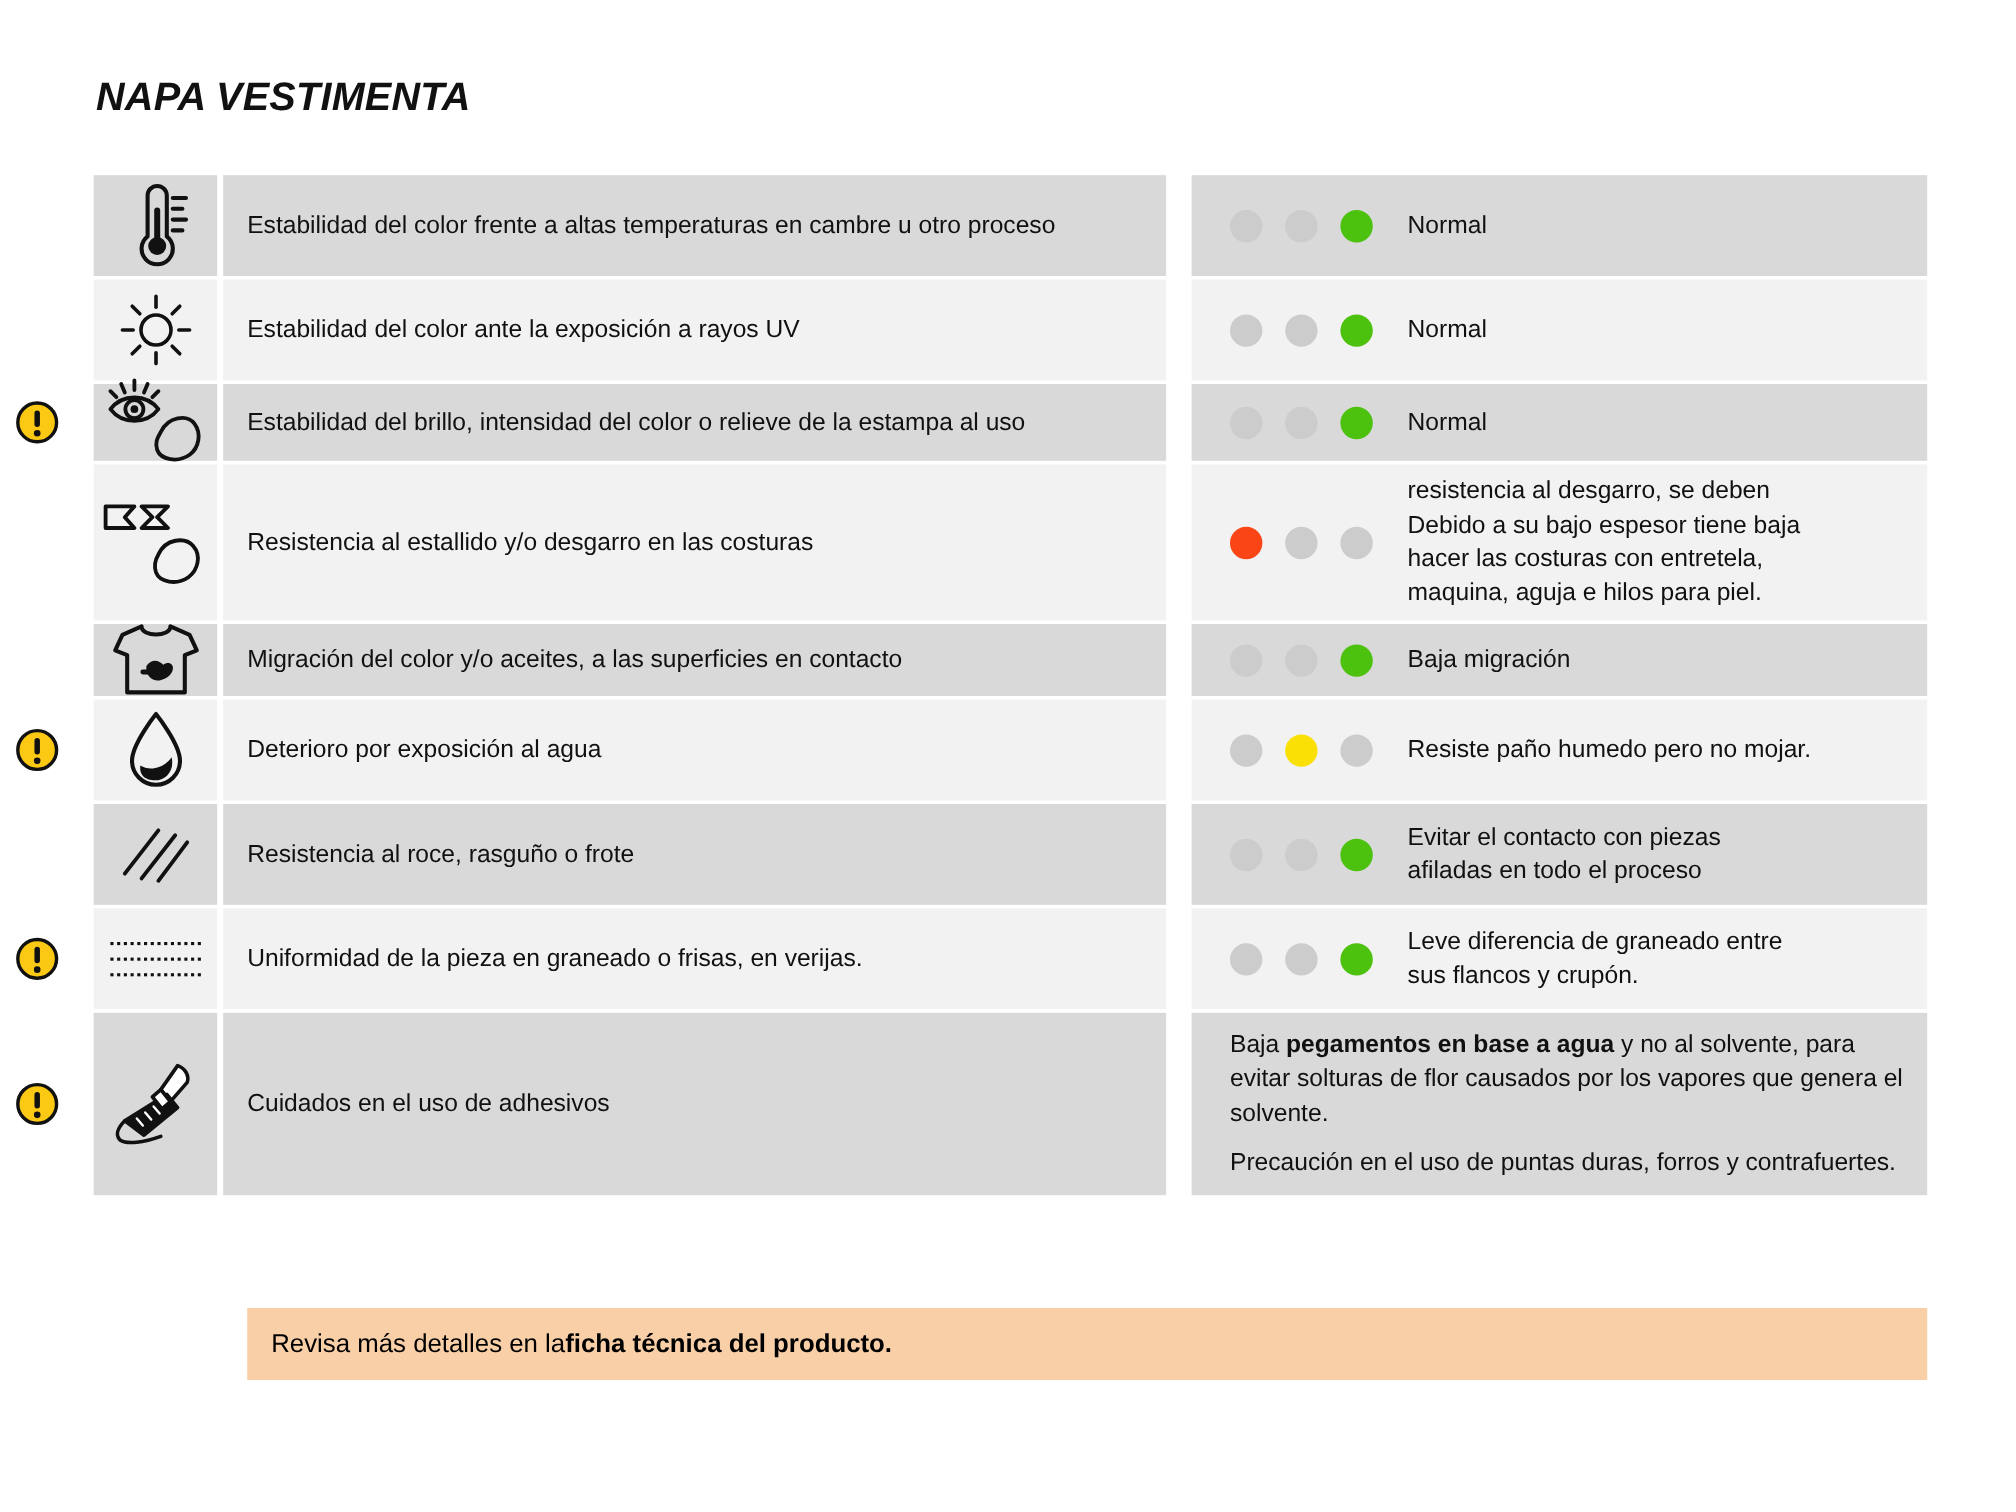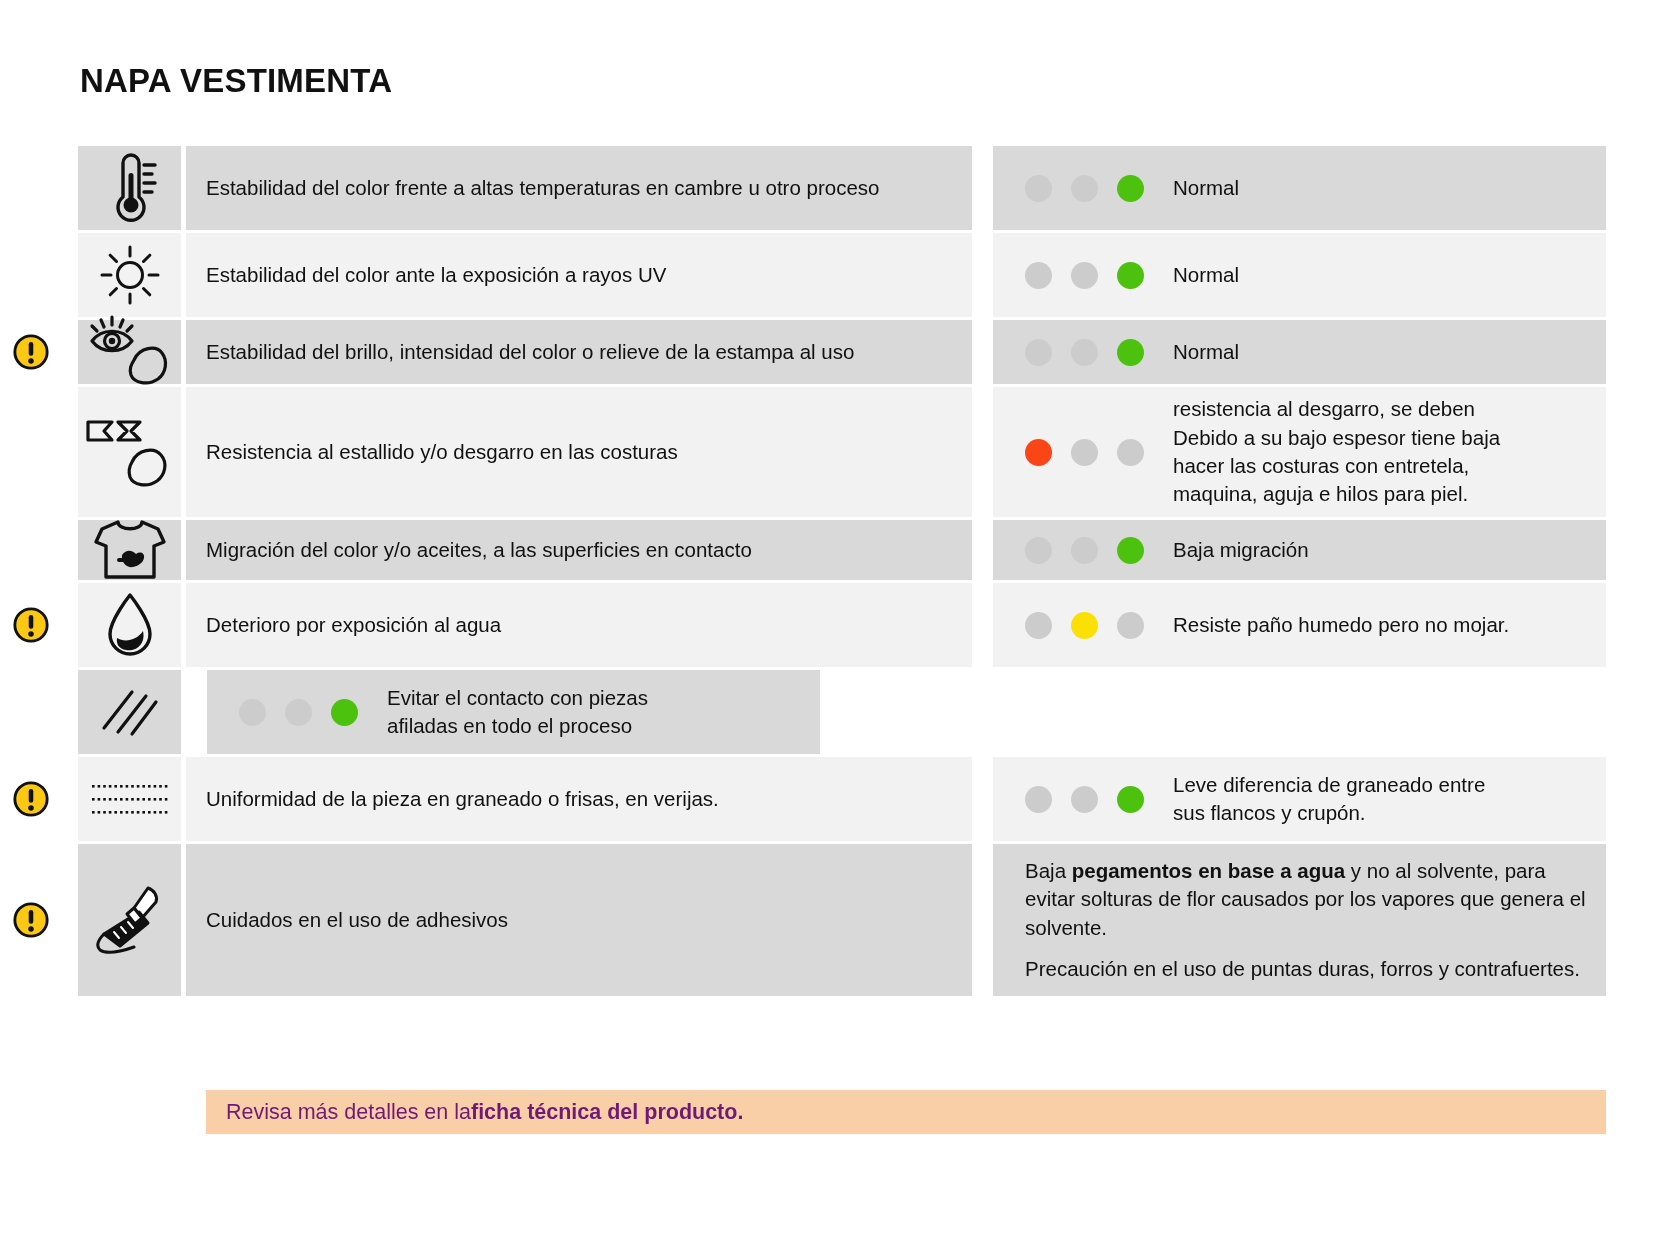--- a/index.html
+++ b/index.html
@@ -21,20 +21,21 @@
     box-sizing: border-box;
   }
   .title {
     position: absolute;
     left: 80px;
     top: 62px;
     font-size: 33px;
     font-weight: bold;
     letter-spacing: 0.2px;
     color: #111;
+    font-style: italic;
   }
 
   
   .table {
     position: absolute;
     left: 78px;
     top: 118px;
     width: 1528px;
     margin-top: 28px;
   }
@@ -122,28 +123,28 @@
 
   
   .shade-dark  { background: #d9d9d9; }
   .shade-light { background: #f2f2f2; }
 
   .footer {
     position: absolute;
     left: 206px;
     top: 1090px;
     width: 1400px;
-    height: 44px;
+    height: 60px;
     background: #f9cfa7;
     display: flex;
     align-items: center;
     padding-left: 20px;
     box-sizing: border-box;
     font-size: 21.5px;
-    color: #701a75;
+    color: #000000;
   }
   .footer b { font-weight: bold; }
 
   svg { display: block; }
 </style>
 </head>
 <body>
 
 <div class="page">
 
@@ -357,20 +358,23 @@
     <div class="cell-icon shade-dark">
       <span>
             <svg width="64" height="60" viewBox="0 0 64 60" fill="none" stroke="#111" stroke-width="3.2" stroke-linecap="round">
       <line x1="6" y1="46" x2="34" y2="10"></line>
       <line x1="20" y1="50" x2="48" y2="14"></line>
       <line x1="34" y1="52" x2="58" y2="20"></line>
     </svg>
           </span>
     </div>
     <div class="gap"></div>
+    <div class="cell-text shade-dark">
+      <span>Resistencia al roce, rasguño o frote</span>
+    </div>
     <div class="midgap"></div>
     <div class="cell-result shade-dark">
       <div class="dots">
             <span class="dot"></span>
             <span class="dot"></span>
             <span class="dot green"></span>
           </div>
       <div class="result-text">
             <div>Evitar el contacto con piezas</div>
             <div>afiladas en todo el proceso</div>

